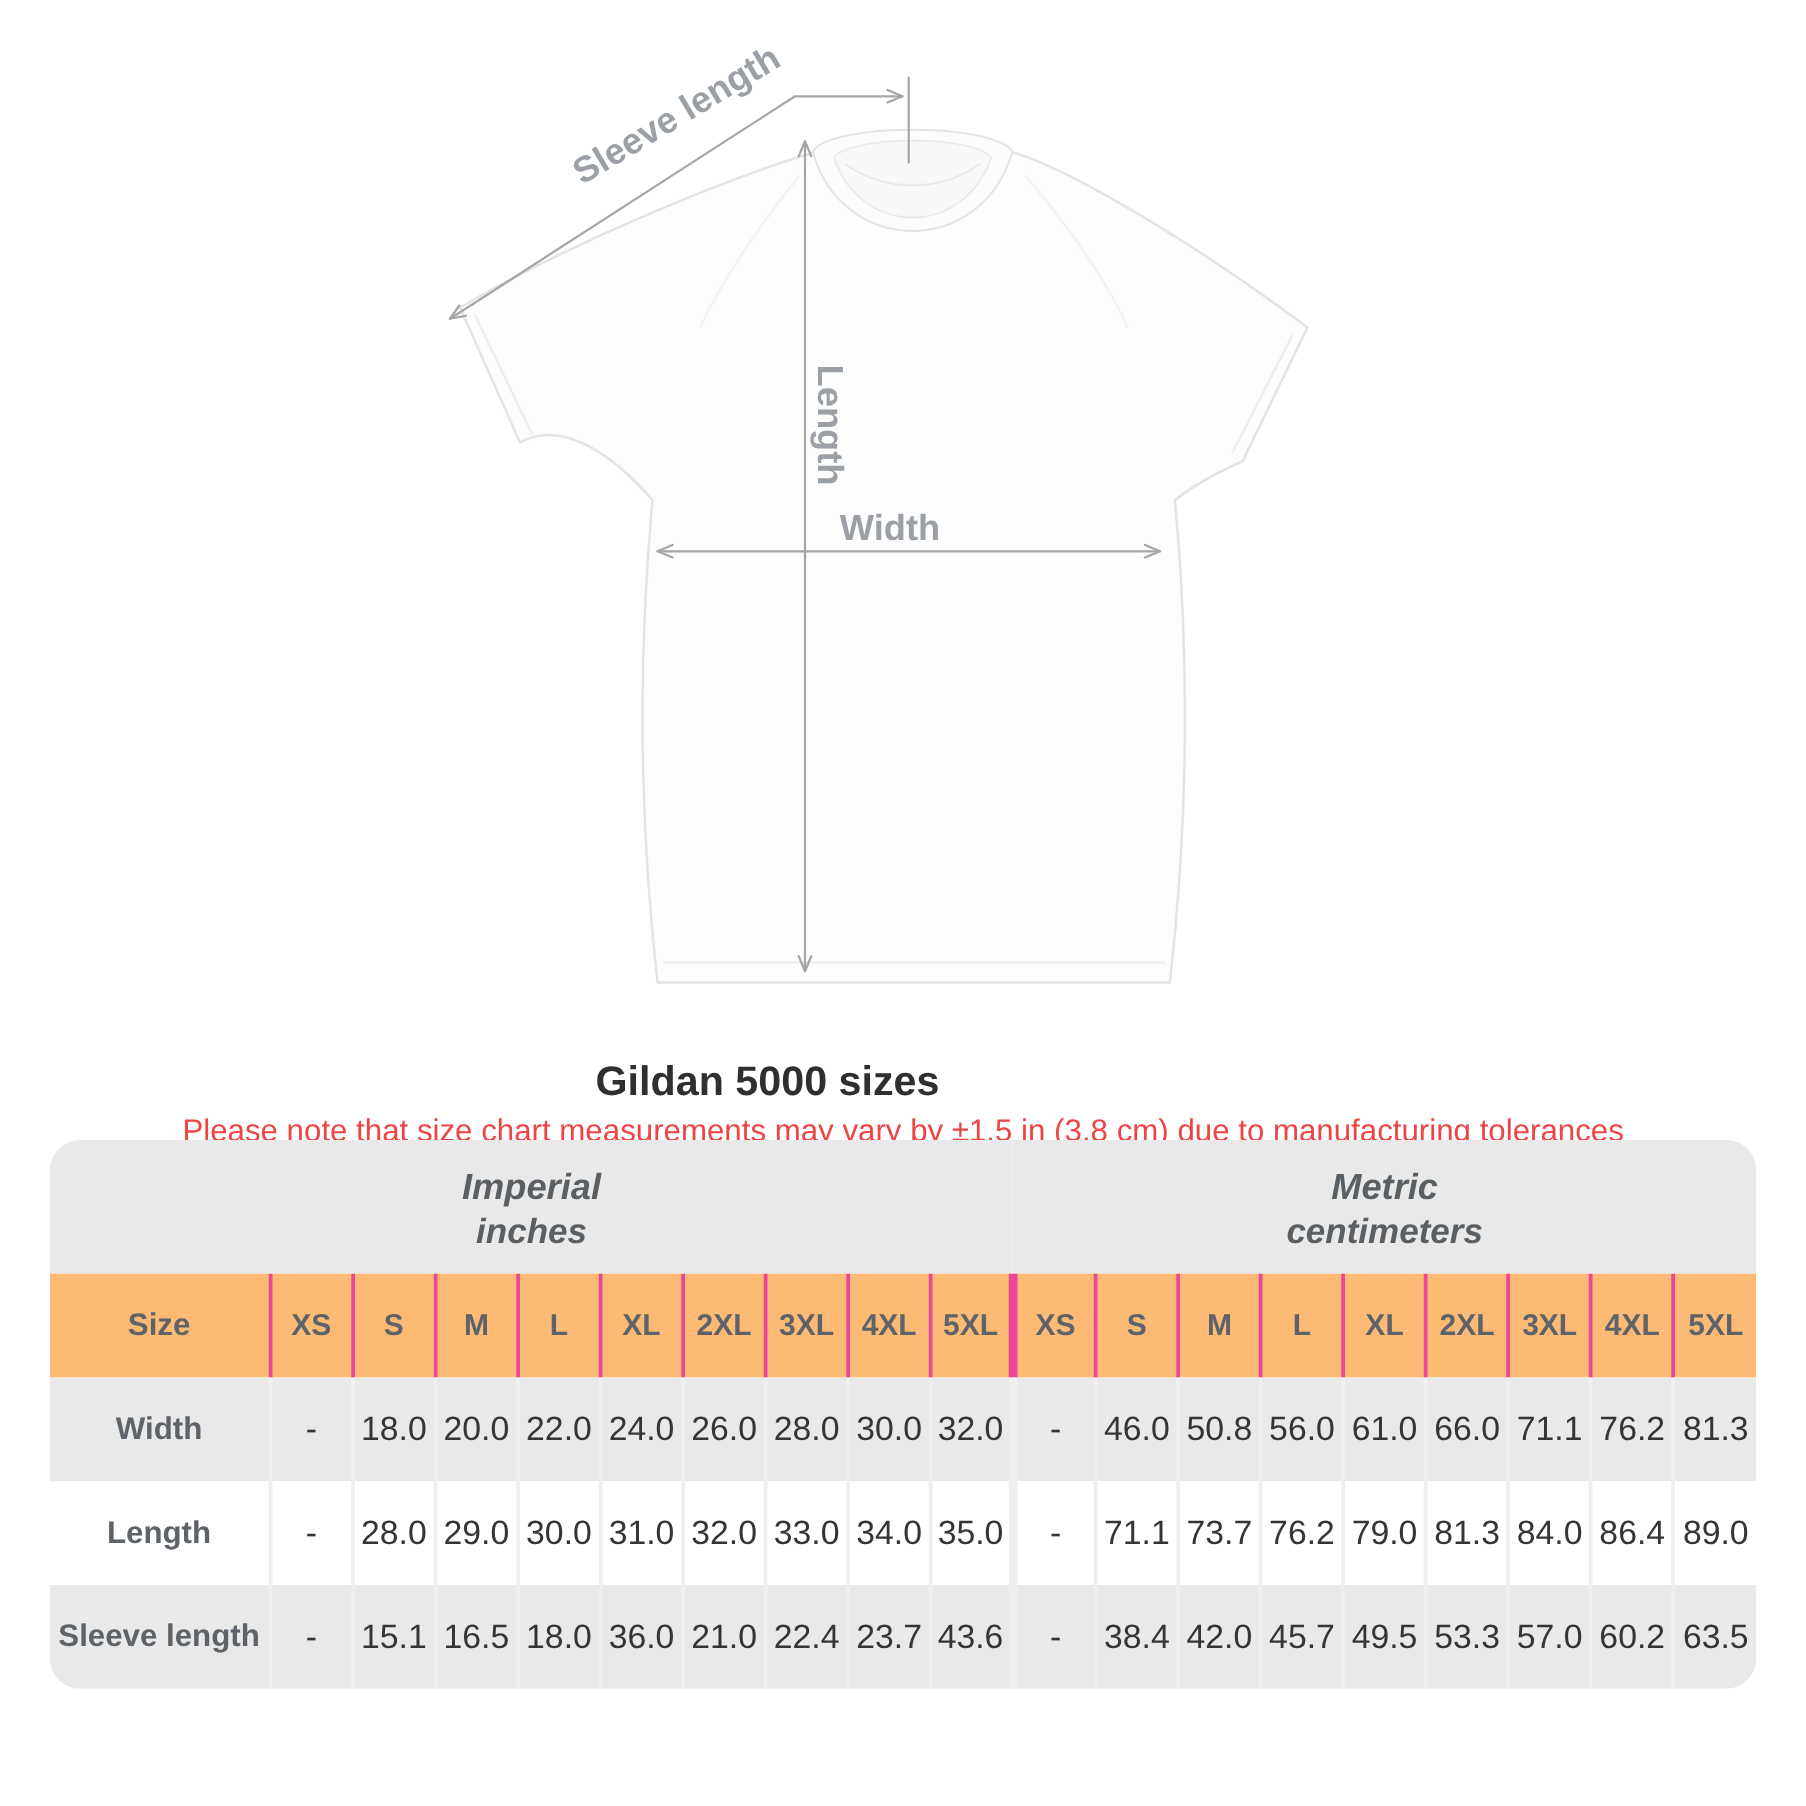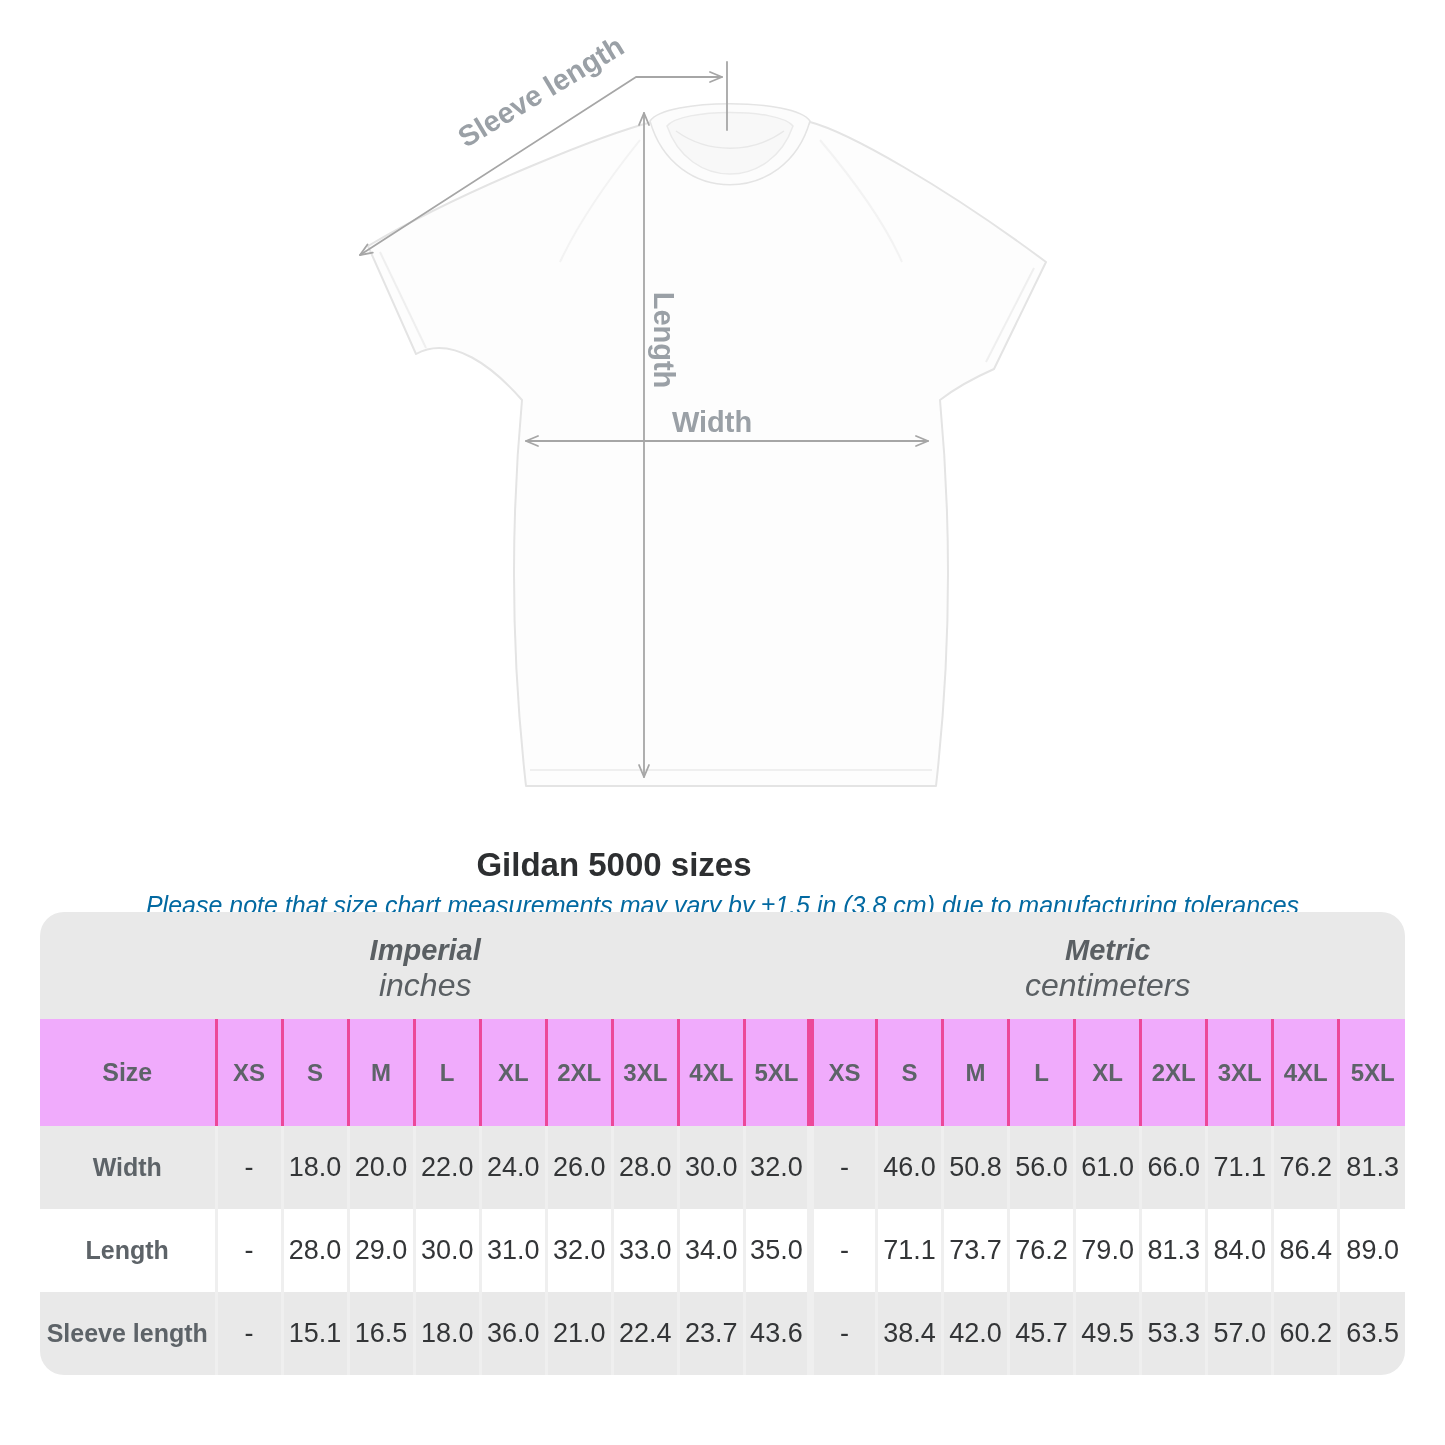--- a/index.html
+++ b/index.html
@@ -11,39 +11,39 @@
   .page{position:relative;width:1445px;height:1445px;}
   .tee-svg{position:absolute;top:0;left:0;}
 
   .page-title{
     position:absolute;top:847px;left:0;width:1228px;
     text-align:center;font-size:33px;font-weight:bold;
     line-height:36px;color:#2d2f31;margin:0;
   }
   .subtitle{
     position:absolute;top:890px;left:0;width:1445px;
-    text-align:center;font-size:25px;font-style:italic;
-    line-height:30px;color:#0369a1;margin:0;
+    text-align:center;font-size:25px;
+    line-height:30px;color:#ef4444;margin:0;
   }
 
   .table-wrap{
     position:absolute;top:912px;left:40px;width:1365px;
     border-radius:24px;overflow:hidden;
   }
   table.size-table{
     border-collapse:collapse;table-layout:fixed;width:1365px;
   }
   col.c0{width:176px;}
   .size-table th,.size-table td{
     padding:0;margin:0;text-align:center;vertical-align:middle;
   }
   tr.band td{height:107px;background:#e9e9e9;}
   .band-label{font-size:29px;font-weight:bold;font-style:italic;color:#5a5f63;line-height:36px;}
-  .band-unit{font-size:32px;font-style:italic;color:#5a5f63;line-height:30px;margin-top:2px;}
-  tr.heads th{height:107px;background:#f0abfc;}
+  .band-unit{font-size:28px;font-style:italic;color:#5a5f63;line-height:30px;margin-top:2px;font-weight:bold;}
+  tr.heads th{height:83px;background:#fdba74;}
   th.sz{font-size:24px;font-weight:bold;color:#5d6368;border-left:3px solid #ec4899;}
   th.lab{font-size:25px;font-weight:bold;color:#5d6368;}
   #data-rows th,#data-rows td{height:83px;}
   tr.gray td,tr.gray th{background:#e9e9e9;}
   tr.white td,tr.white th{background:#ffffff;}
   td.val{font-size:27px;color:#333537;border-left:3px solid #efefef;}
   .wide{border-left-width:7px !important;}
 </style>
 </head>
 <body>

